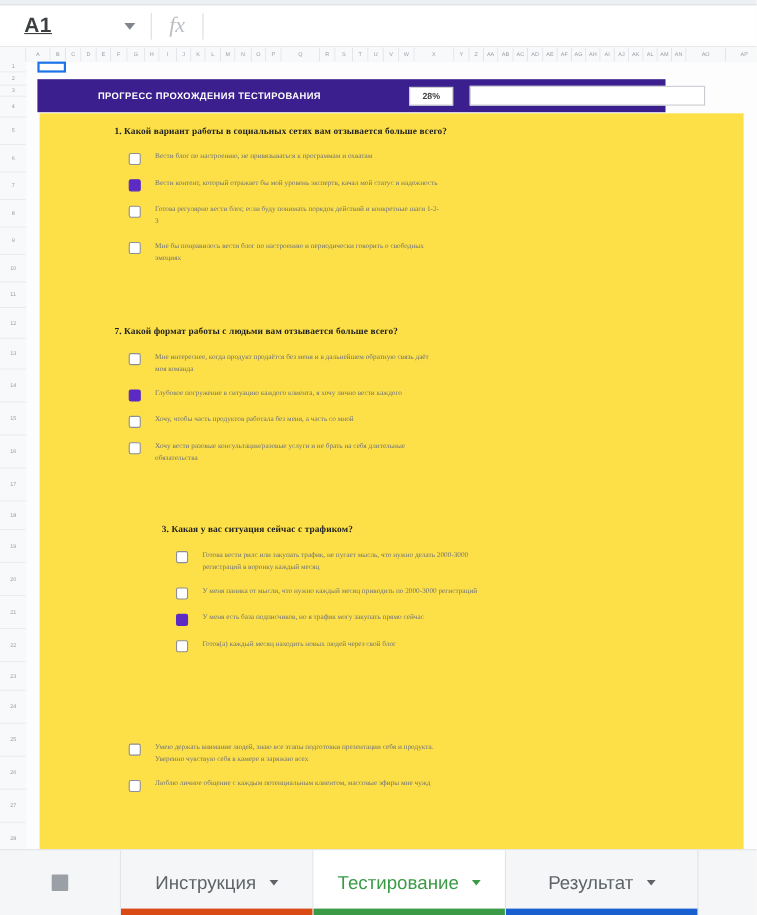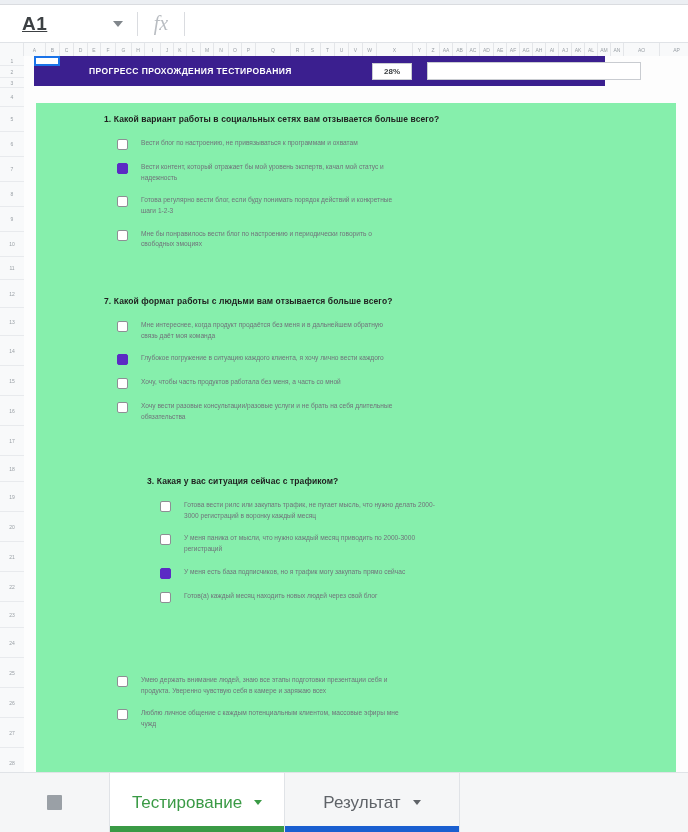--- a/index.html
+++ b/index.html
@@ -157,21 +157,21 @@
     top: 0px; left: 10px;
     width: 26px; height: 10px;
     border: 2px solid #1a73e8;
     background: #ffffff;
     z-index: 6;
   }
 
   
   .banner {
     position: absolute;
-    top: 0; left: 10px;
+    top: 16px; left: 10px;
     width: 571px;
     height: 30px;
     background: #3b1f8f;
     display: flex;
     align-items: center;
     z-index: 4;
   }
   .banner-title {
     margin-left: 55px;
     font-size: 8.5px;
@@ -205,23 +205,24 @@
     height: 100%;
     background: #f6cdcd;
   }
 
   
   .card {
     position: absolute;
     top: 47px; left: 12px;
     width: 640px;
     height: 669px;
-    background: #86efac;
+    background: #fde047;
     z-index: 3;
     overflow: hidden;
+    font-family: Liberation Serif, serif;
   }
 
   .question-block { margin-top: 0; }
   .q-title {
     font-size: 8.5px;
     font-weight: bold;
     color: #1f1f1f;
     letter-spacing: 0.1px;
   }
   .options { margin-top: 14px; }
@@ -504,20 +505,25 @@
         </div>
 
     </div>
   </div>
 
   <div class="sheet-bar">
     <div class="all-sheets-btn">
       <span class="hamburger"></span>
     </div>
     <div id="tabs-host" style="display:flex;">
+        <div class="sheet-tab">
+          <span>Инструкция</span>
+          <span class="tab-caret"></span>
+          <span class="sheet-underline" style="background: rgb(217, 74, 20);"></span>
+        </div>
         <div class="sheet-tab active" style="color: rgb(58, 154, 69);">
           <span>Тестирование</span>
           <span class="tab-caret"></span>
           <span class="sheet-underline" style="background: rgb(58, 154, 69);"></span>
         </div>
         <div class="sheet-tab">
           <span>Результат</span>
           <span class="tab-caret"></span>
           <span class="sheet-underline" style="background: rgb(26, 95, 208);"></span>
         </div>

